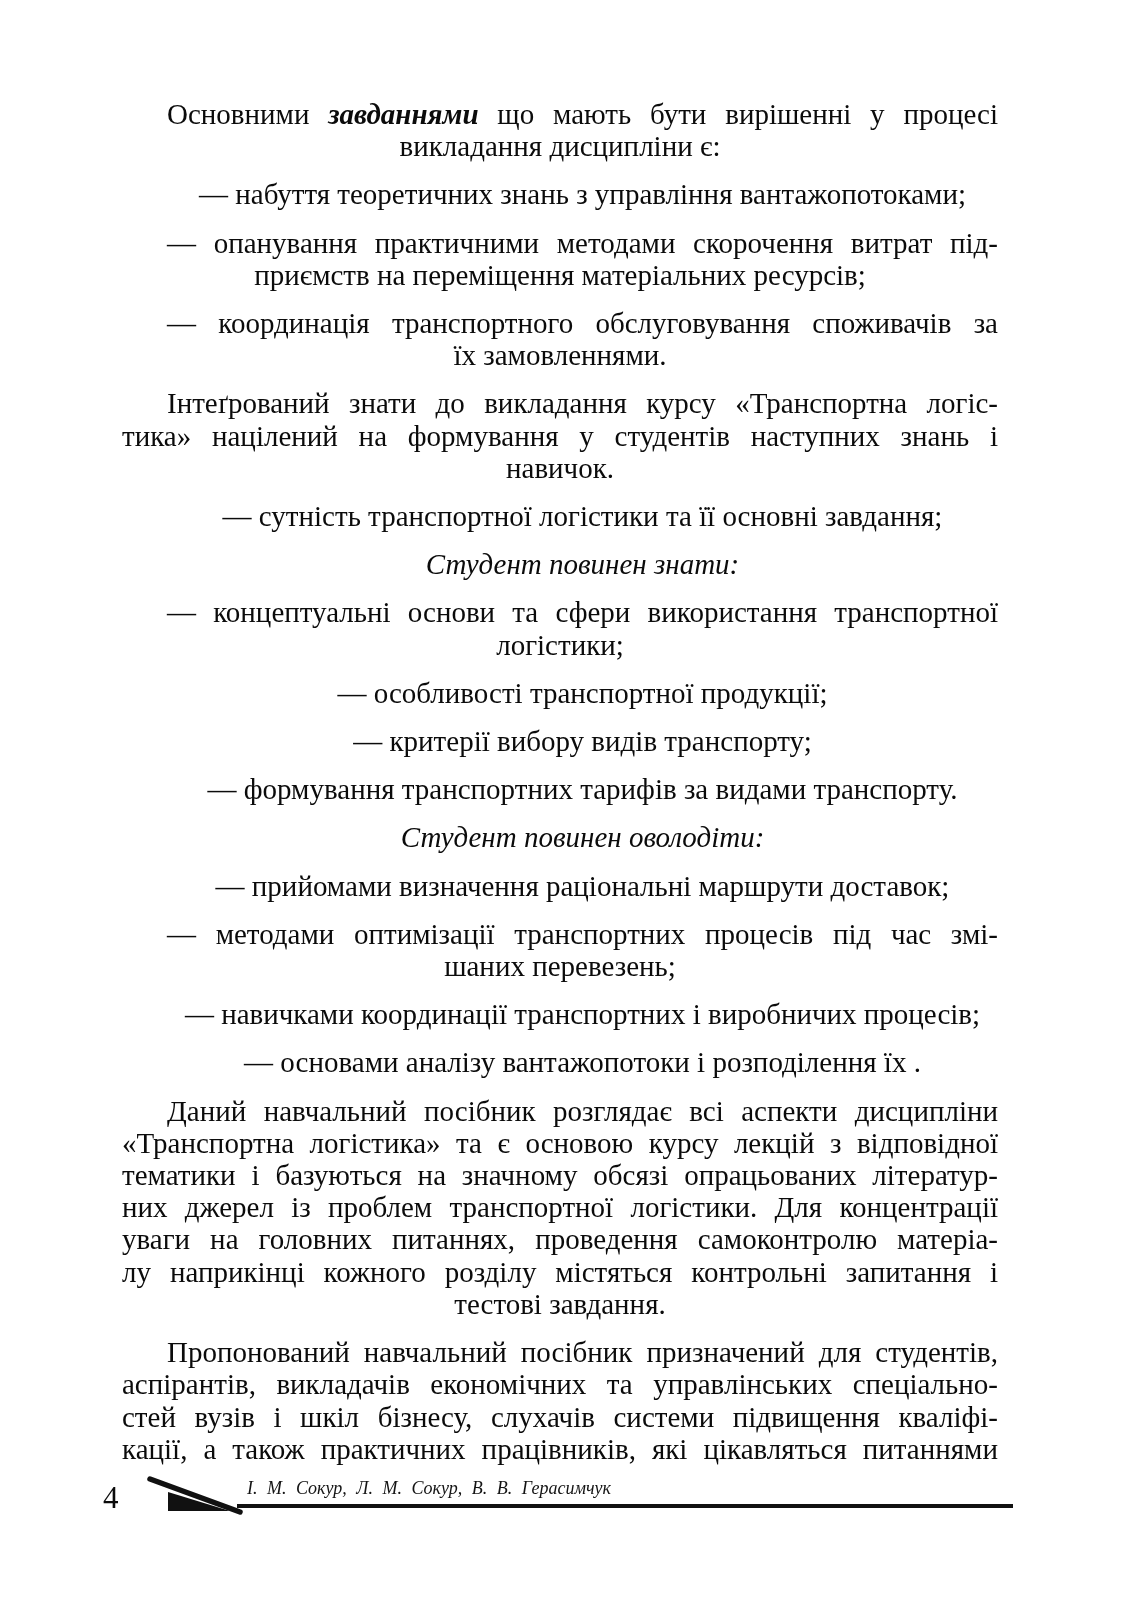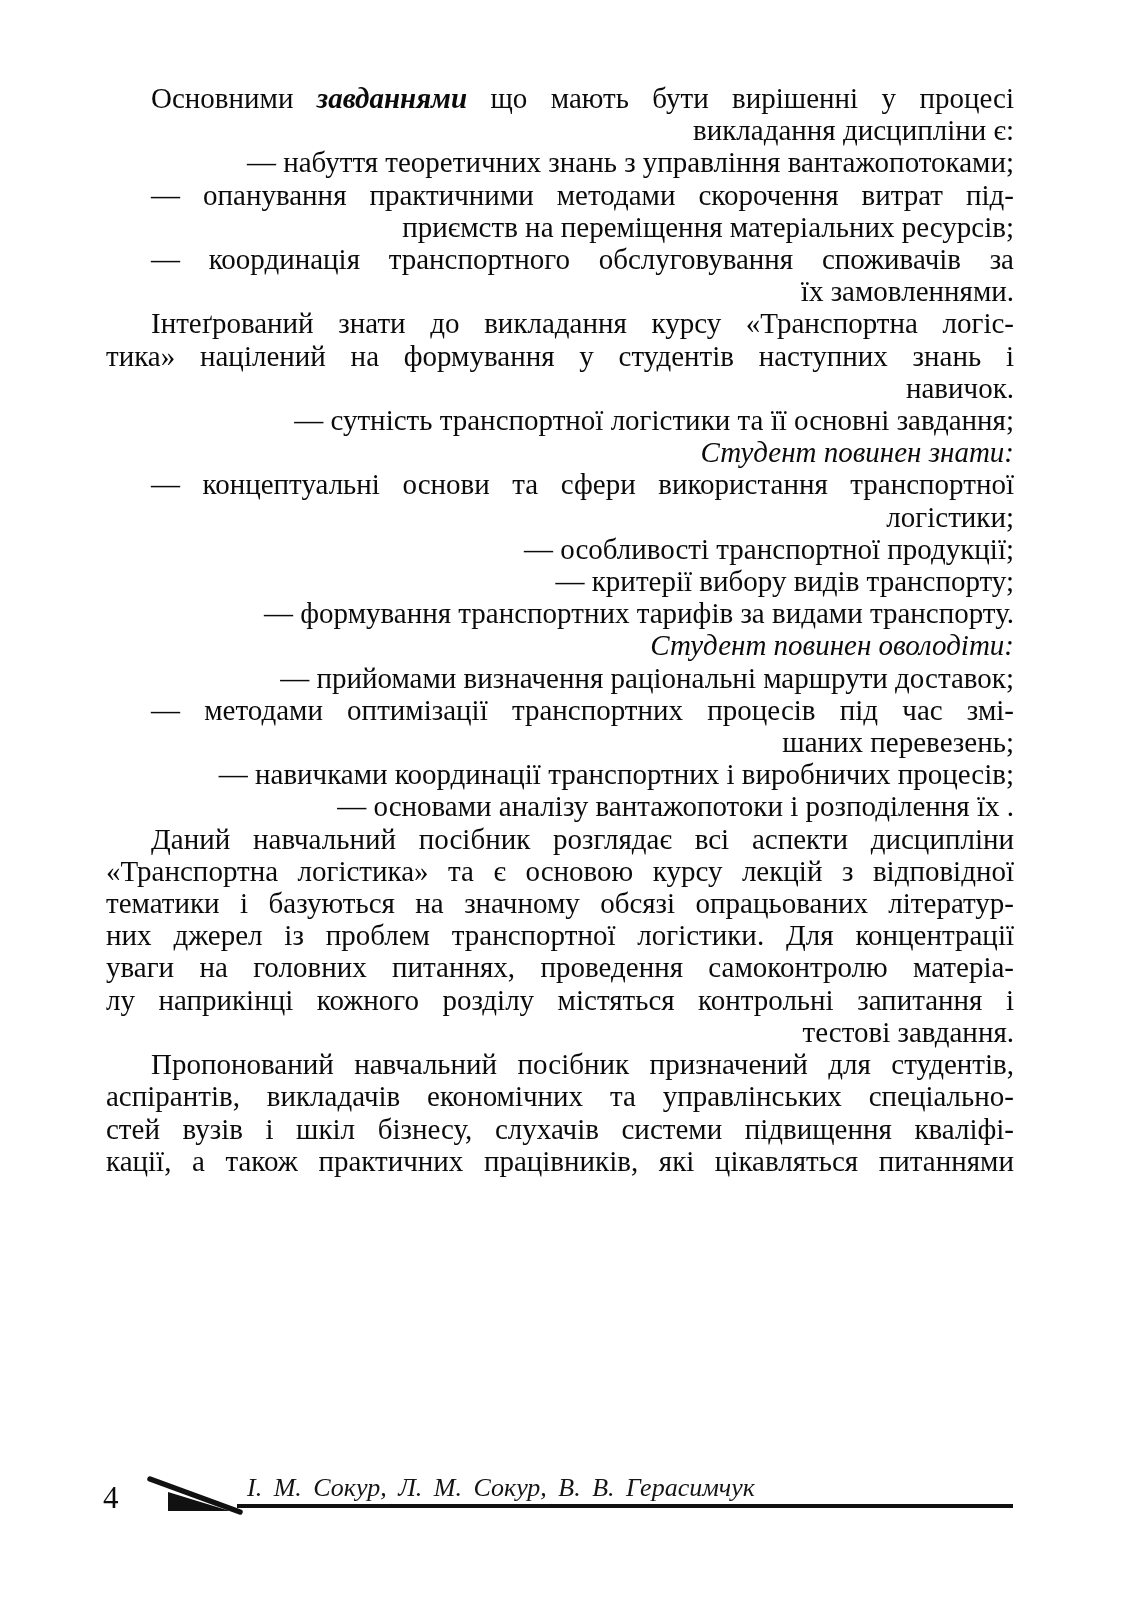--- a/index.html
+++ b/index.html
@@ -14,27 +14,27 @@
     overflow: hidden;
     font-family: "Liberation Serif", serif;
   }
   
   .text-block {
     position: absolute;
     left: 106px;
     top: 82px;
     width: 908px;
   }
-  .para { margin: 0; }
+  .para { margin: 16px; }
   .ln {
     font-family: "Liberation Serif", serif;
     font-size: 29px;
     line-height: 32.2px;
     color: #0b0b0b;
-    text-align: right;
+    text-align: center;
   }
   .ln.ind  { text-indent: 45px; }
   .ln.just { text-align: justify; text-align-last: justify; }
   .seg    { font-style: normal; font-weight: normal; }
   .seg-bi { font-style: italic; font-weight: 700; }
   .seg-i  { font-style: italic; }
   
   .page-number {
     position: absolute;
     left: 103px;
@@ -48,21 +48,21 @@
     position: absolute;
     left: 138px;
     top: 1460px;
   }
   .footer-authors {
     position: absolute;
     left: 247px;
     top: 1473px;
     font-family: "Liberation Serif", serif;
     font-style: italic;
-    font-size: 26px;
+    font-size: 18px;
     line-height: 30px;
     color: #141414;
     word-spacing: 5px;
     white-space: nowrap;
   }
   .footer-rule {
     position: absolute;
     left: 237px;
     top: 1504px;
     width: 776px;

